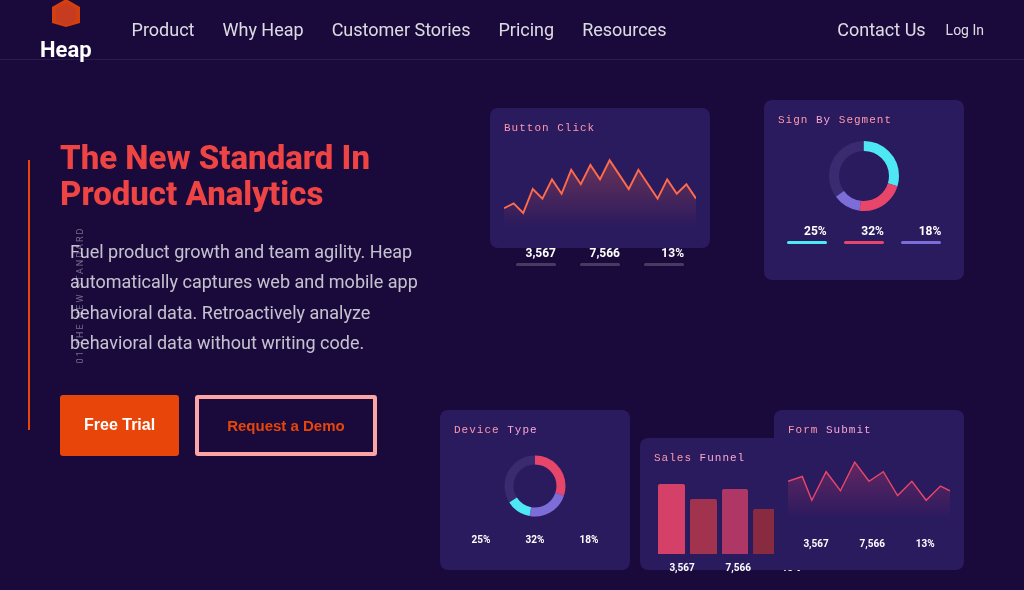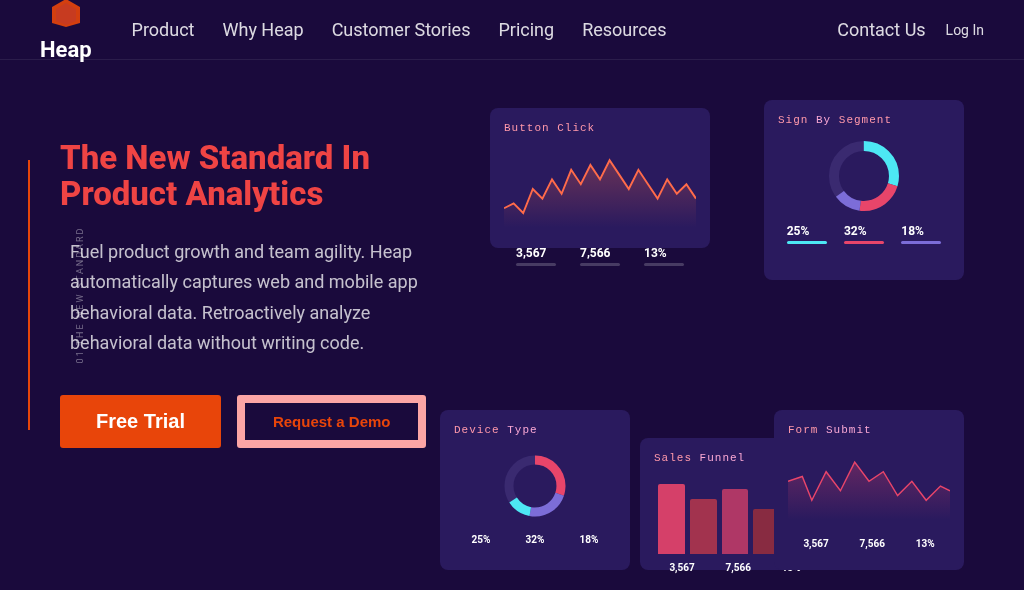--- a/index.html
+++ b/index.html
@@ -120,31 +120,31 @@
       margin-left: 10px;
     }
     .hero-buttons {
       display: flex;
       gap: 16px;
     }
     .free-trial-btn {
       background: #e8450a;
       color: white;
       border: none;
-      padding: 14px 36px;
-      font-size: 20px;
+      padding: 14px 24px;
+      font-size: 16px;
       font-weight: 700;
       cursor: pointer;
       border-radius: 3px;
     }
     .demo-btn {
       background: transparent;
       color: #e8450a;
-      border: 8px solid #fca5a5;
-      padding: 10px 28px;
+      border: 4px solid #fca5a5;
+      padding: 18px 28px;
       font-size: 15px;
       font-weight: 600;
       cursor: pointer;
       border-radius: 3px;
     }
 
     
     .charts-area {
       flex: 1;
       position: relative;
@@ -209,21 +209,21 @@
       height: 160px;
     }
 
     
     .stats-row {
       display: flex;
       justify-content: space-around;
       margin-top: 8px;
     }
     .stat {
-      text-align: left;
+      text-align: right;
     }
     .stat-val {
       font-size: 12px;
       font-weight: 700;
       color: white;
       display: block;
     }
     .stat-bar {
       width: 40px;
       height: 3px;

